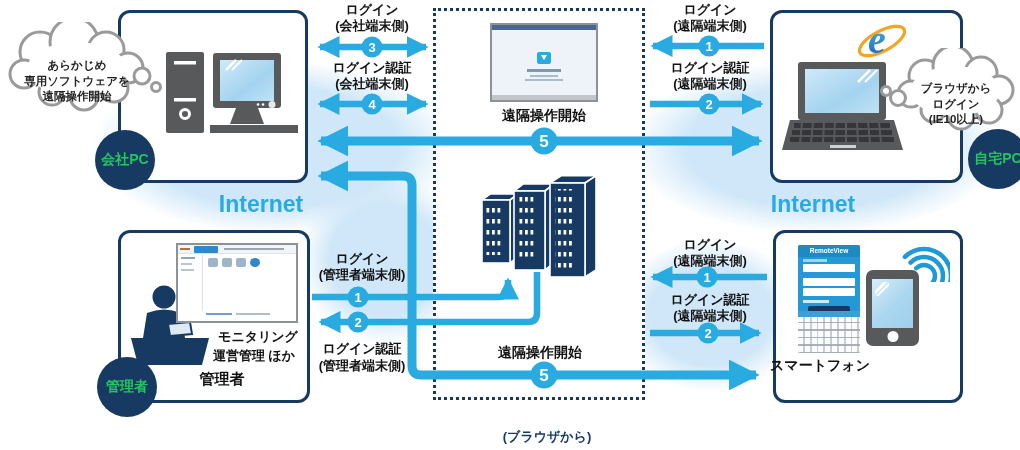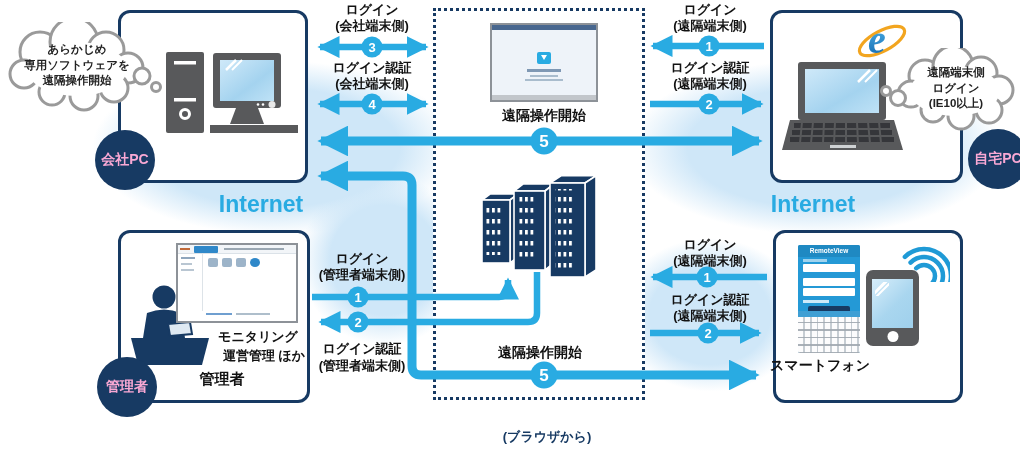--- a/index.html
+++ b/index.html
@@ -7,25 +7,25 @@
          font-family:"Liberation Sans","DejaVu Sans",sans-serif;background:#fff;}
   .blob{position:absolute;z-index:0;}
   .box{position:absolute;background:#fff;border:3px solid #173a63;border-radius:12px;z-index:2;box-sizing:border-box;}
   .dotted{position:absolute;background:#fff;border:3px dotted #173a63;z-index:1;box-sizing:border-box;}
   .lbl{position:absolute;transform:translateX(-50%);text-align:center;font-weight:bold;
        font-size:13px;line-height:16px;color:#121212;white-space:nowrap;z-index:6;}
   .badge{position:absolute;transform:translate(-50%,-50%);width:21px;height:21px;border-radius:50%;
          background:#29abe2;color:#fff;font-weight:bold;font-size:13px;display:flex;align-items:center;
          justify-content:center;z-index:6;}
   .badge.big{width:27px;height:27px;font-size:17px;}
-  .nodecircle{position:absolute;border-radius:50%;background:#173a63;color:#f9a8d4;font-weight:bold;
+  .nodecircle{position:absolute;border-radius:50%;background:#173a63;color:#22c55e;font-weight:bold;
          font-size:14px;display:flex;align-items:center;justify-content:center;z-index:7;}
   .internet{position:absolute;transform:translateX(-50%);font-size:23px;font-weight:bold;color:#29abe2;z-index:4;}
   .cloudtxt{position:absolute;transform:translateX(-50%);text-align:center;font-size:11.5px;font-weight:bold;
-         line-height:15.5px;color:#222;white-space:nowrap;z-index:9;}
+         line-height:15.5px;color:#222;white-space:nowrap;z-index:9;margin-top:16px;}
   .cloud-svg{position:absolute;z-index:8;}
   .icon-svg{position:absolute;z-index:3;}
   svg.arrows{position:absolute;left:0;top:0;z-index:5;pointer-events:none;}
   
   .miniwin{position:absolute;left:490px;top:23px;width:108px;height:79px;background:#eef3f9;
            border:2px solid #8d9298;box-sizing:border-box;z-index:3;}
   .miniwin .tb{position:absolute;left:0;top:0;right:0;height:5px;background:#48678f;}
   .miniwin .bb{position:absolute;left:0;bottom:0;right:0;height:5px;background:#c2c6cb;}
   .miniwin .appico{position:absolute;left:50%;top:27px;transform:translateX(-50%);width:14px;height:12px;
            background:#29abe2;border-radius:2px;}
@@ -232,21 +232,21 @@
       <circle cx="55" cy="62" r="12"></circle>
         <circle cx="33" cy="46" r="13"></circle>
     </g>
     <ellipse cx="77" cy="43" rx="45" ry="25" fill="#fff"></ellipse>
     <g fill="#fff" stroke="#9a9a9a" stroke-width="3">
       <circle cx="20" cy="50" r="7.5"></circle>
         <circle cx="8" cy="43" r="4.5"></circle>
     </g>
   </svg>
   <div class="cloudtxt" style="left:956px;top:65px;">
-    <div>遠隔端末側</div>
+    <div>ブラウザから</div>
     <div>ログイン</div>
     <div>(IE10以上)</div>
   </div>
 
   <div class="miniwin">
     <div class="tb"></div>
     <div class="appico"></div>
     <div class="t1"></div>
     <div class="t2"></div>
     <div class="t3"></div>
@@ -349,21 +349,21 @@
   <div class="lbl" style="left:710px;top:308px;">(遠隔端末側)</div>
 
   <div class="lbl" style="left:544px;top:107px;font-size:14px;">遠隔操作開始</div>
   <div class="lbl" style="left:540px;top:344px;font-size:14px;">遠隔操作開始</div>
   <div class="srv-label" style="left:547px;top:428px;font-size:13px;">(ブラウザから)</div>
 
   <div class="internet" style="left:261px;top:191px;">Internet</div>
   <div class="internet" style="left:813px;top:191px;">Internet</div>
 
   <div class="lbl" style="left:258px;top:329px;">モニタリング</div>
-  <div class="lbl" style="left:264px;top:348px;text-align:right;">運営管理 ほか</div>
+  <div class="lbl" style="left:254px;top:348px;text-align:right;">運営管理 ほか</div>
   <div class="lbl" style="left:222px;top:371px;font-size:15px;">管理者</div>
   <div class="lbl" style="left:820px;top:357px;font-size:14px;">スマートフォン</div>
 
   <div class="nodecircle" style="left:95px;top:130px;width:60px;height:60px;">会社PC</div>
   <div class="nodecircle" style="left:968px;top:129px;width:60px;height:60px;">自宅PC</div>
   <div class="nodecircle" style="left:97px;top:357px;width:60px;height:60px;">管理者</div>
 
 </div>
 
 </body></html>

